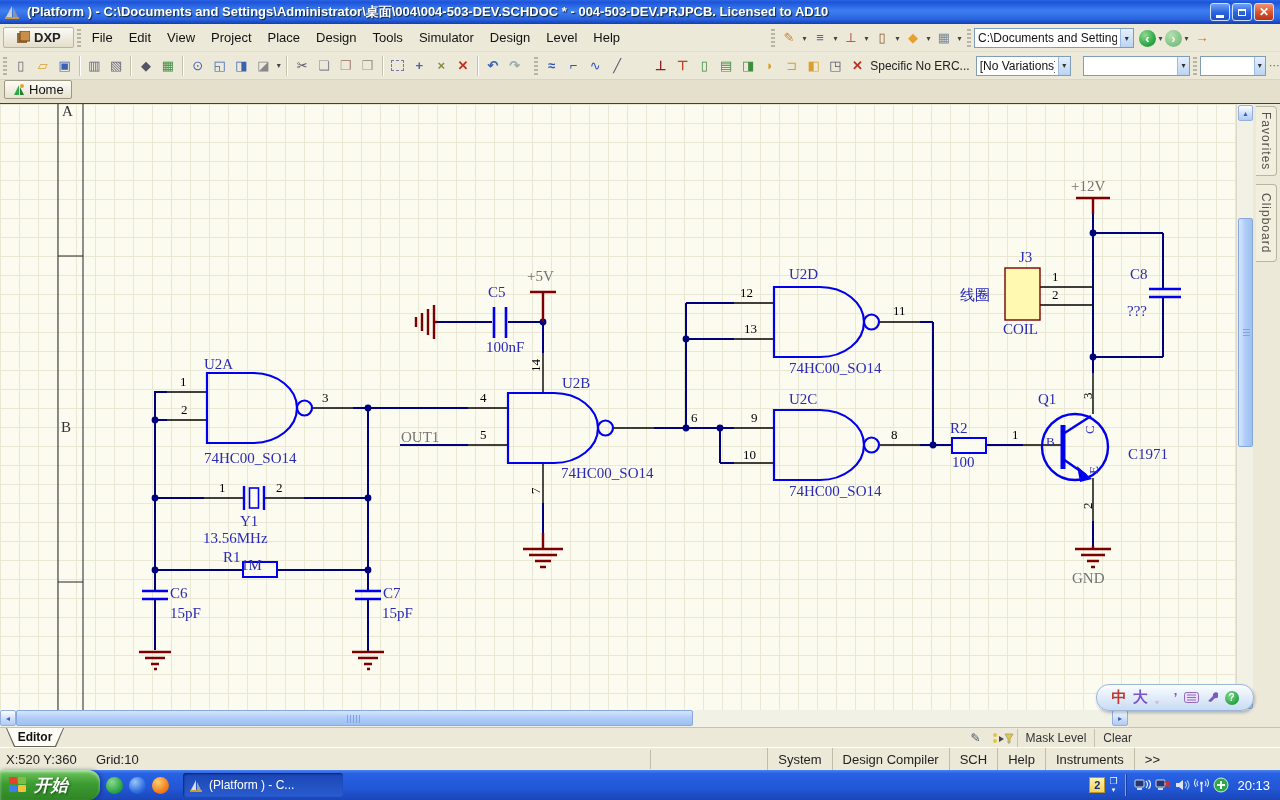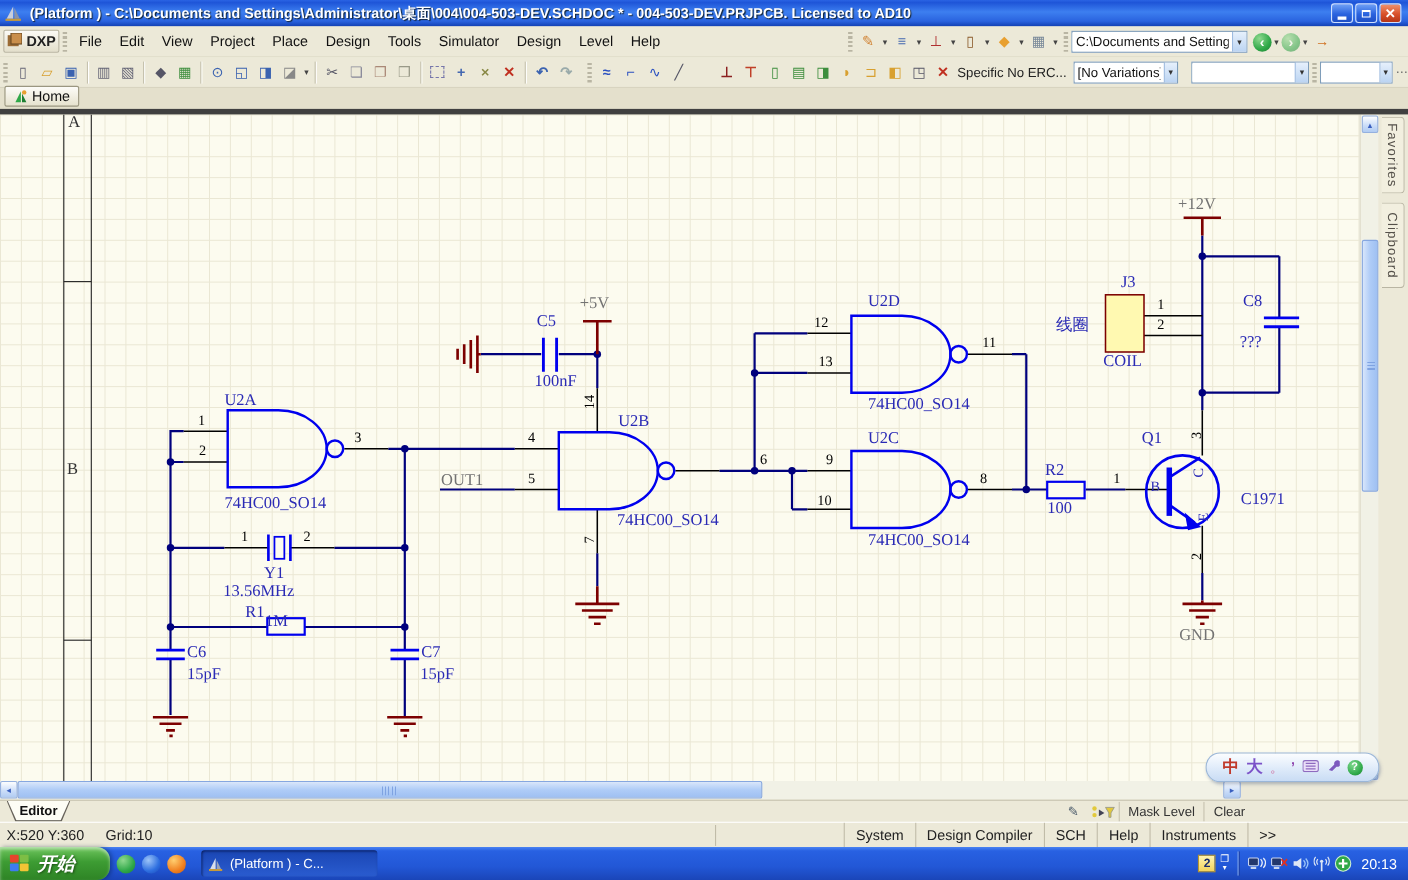--- a/index.html
+++ b/index.html
@@ -16,41 +16,41 @@
   .wbtn{position:absolute;top:3px;width:20px;height:18px;border:1px solid #cfe0ff;border-radius:3px;
     background:linear-gradient(180deg,#6FA0F5,#2A63DF 55%,#1E4FC5);display:flex;align-items:center;justify-content:center;}
   .wbtn.close{background:linear-gradient(180deg,#F0936F,#D9512A 55%,#B53517);}
   .glyph-min{width:8px;height:3px;background:#fff;margin-top:9px;}
   .glyph-res{width:8px;height:7px;border:1px solid #fff;border-top:2px solid #fff;}
   .glyph-x{color:#fff;font-weight:bold;font-size:12px;line-height:12px;}
 
   
   #menubar{left:0;top:24px;width:1280px;height:28px;background:#ECE9D8;display:flex;align-items:center;border-bottom:1px solid #E2DECB;}
   .grip{width:4px;height:18px;margin:0 3px;background:repeating-linear-gradient(180deg,#B9B5A3 0 2px,#ECE9D8 2px 4px);}
-  .dxpbtn{display:flex;align-items:flex-start;gap:4px;padding:2px 2px;margin-left:3px;border:1px solid #B9B5A3;border-radius:2px;background:linear-gradient(180deg,#FBFAF5,#E3DfCB);}
+  .dxpbtn{display:flex;align-items:center;gap:4px;padding:2px 12px;margin-left:3px;border:1px solid #B9B5A3;border-radius:2px;background:linear-gradient(180deg,#FBFAF5,#E3DfCB);}
   .dxpbtn span{font-size:13px;font-weight:bold;color:#222;}
   .mi{font-size:13px;color:#111;padding:3px 8px;}
   .mtools{position:absolute;left:768px;top:25px;height:26px;display:flex;align-items:center;}
   .tbtn{width:22px;height:22px;display:flex;align-items:center;justify-content:center;font-size:13px;}
   .tbtn .g{line-height:14px;}
   .caret{font-size:8px;color:#444;width:9px;text-align:center;}
   .combo{height:20px;border:1px solid #7F9DB9;background:#fff;display:flex;align-items:center;}
   .combo input{border:none;outline:none;font-size:12px;font-family:"Liberation Sans",sans-serif;height:16px;padding:0 3px;width:100%;background:#fff;color:#111;}
   .combo .dd{width:15px;height:18px;background:linear-gradient(180deg,#E6F0FC,#BBD4F2);border-left:1px solid #9DBBE0;
     display:flex;align-items:center;justify-content:center;font-size:8px;color:#333;}
   .navcirc{width:17px;height:17px;border-radius:50%;background:radial-gradient(circle at 35% 30%,#8FD98F,#2FA848 60%,#1E7F33);
     color:#fff;font-size:13px;font-weight:bold;display:flex;align-items:center;justify-content:center;line-height:15px;}
   .navcirc.dim{opacity:.55;}
   #toolbar2{left:0;top:52px;width:1280px;height:28px;background:#ECE9D8;display:flex;align-items:center;border-bottom:1px solid #D8D4C0;}
   .tsep{width:2px;height:20px;border-left:1px solid #C6C2AE;border-right:1px solid #FFF;margin:0 3px;}
   .lblerc{font-size:12px;color:#222;margin:0 6px 0 2px;white-space:nowrap;}
   .neticon{font-size:8px;color:#2A50C0;text-decoration:underline;font-weight:bold;margin-top:44px;}
 
   
-  #tabrow{left:0;top:80px;width:1280px;height:24px;background:#E4E0CC;border-bottom:5px solid #404040;display:flex;align-items:flex-end;}
+  #tabrow{left:0;top:80px;width:1280px;height:24px;background:#E4E0CC;border-bottom:1px solid #404040;display:flex;align-items:flex-start;}
   .homebtn{display:flex;align-items:center;gap:4px;margin:0 4px 2px 4px;padding:1px 7px;border:1px solid #9B9781;border-radius:2px;
     background:linear-gradient(180deg,#FDFCF8,#E6E2CE);font-size:13px;color:#111;}
   .doctab{display:flex;align-items:center;gap:5px;padding:2px 10px;height:22px;border:1px solid #9B9781;border-bottom:none;
     border-radius:3px 3px 0 0;background:linear-gradient(180deg,#FEFDFA,#EBE8D6);font-size:13px;color:#111;}
 
   
   #schem-bg{left:0;top:104px;width:1236px;height:606px;background-color:#FCFBEF;
     background-image:linear-gradient(to right,#EAE7D4 1px,transparent 1px),linear-gradient(to bottom,#EAE7D4 1px,transparent 1px);
     background-size:19px 19px;}
   #schsvg{left:0;top:0;width:1280px;height:800px;pointer-events:none;}

